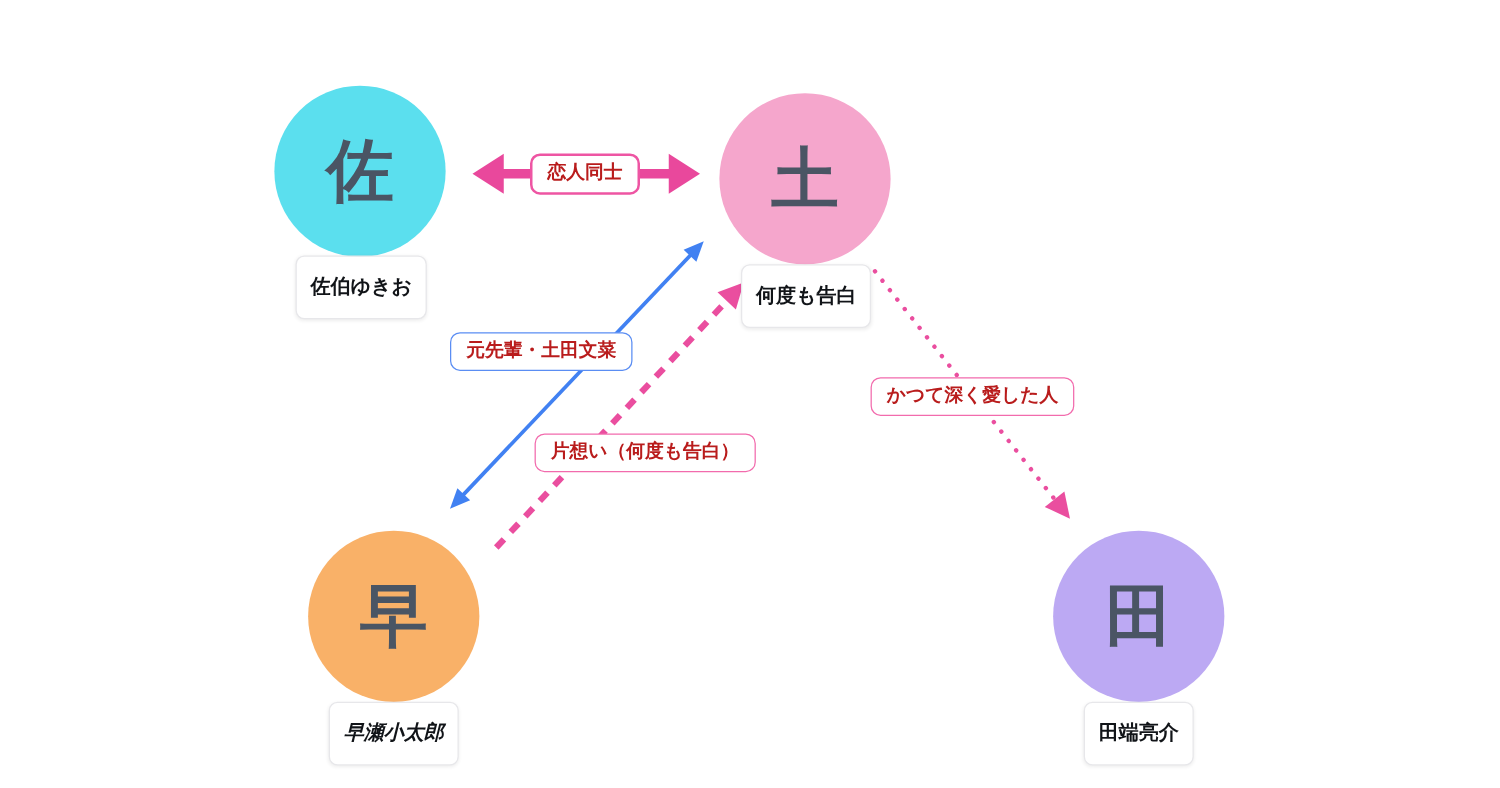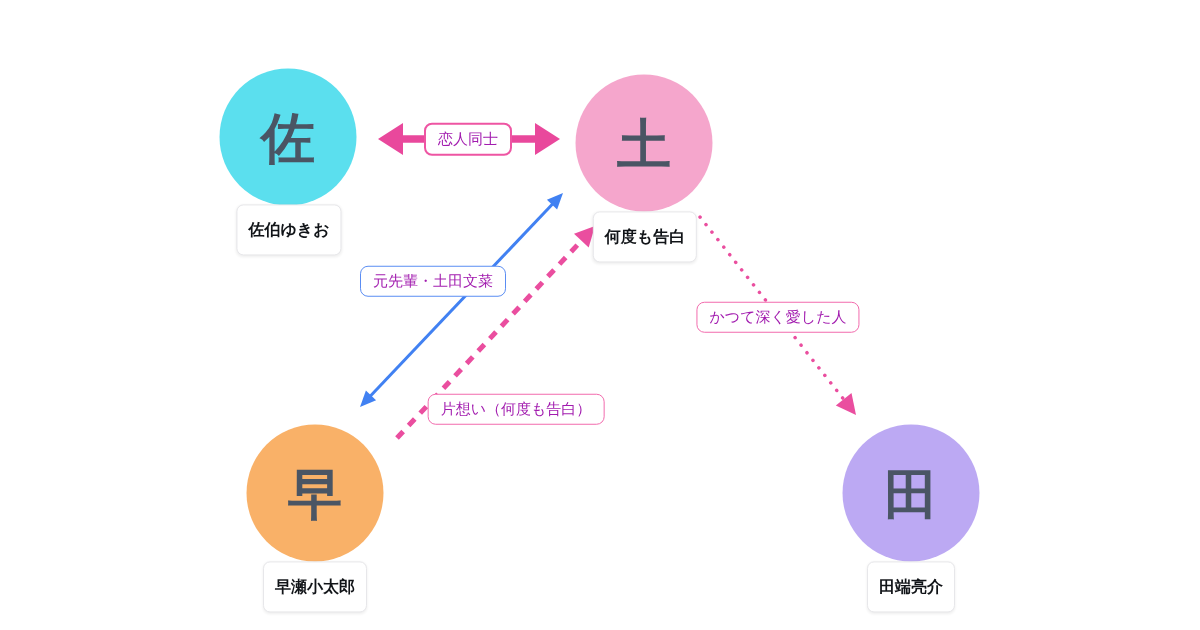--- a/index.html
+++ b/index.html
@@ -45,22 +45,22 @@
     box-shadow: 0 1px 3px rgba(0,0,0,0.07);
     line-height: 1.45;
   }
   .edge-label {
     position: absolute;
     transform: translate(-50%, -50%);
     background: #ffffff;
     border-radius: 8px;
     padding: 3px 12px;
     font-size: 15px;
-    font-weight: 400;
-    color: #a21caf;
+    font-weight: 700;
+    color: #b91c1c;
     white-space: nowrap;
     line-height: 1.5;
   }
   .edge-label.pink  { border: 1.5px solid #f26bad; }
   .edge-label.pink-thick { border: 2px solid #ee55a3; }
   .edge-label.blue  { border: 1.5px solid #5a8df3; }
 </style>
 </head>
 <body>
 
@@ -99,21 +99,21 @@
   </div>
   <div class="node" style="left:315px; top:493px; background:#f9b168;">
     <span class="initial">早</span>
   </div>
   <div class="node" style="left:911px; top:493px; background:#bca9f3;">
     <span class="initial">田</span>
   </div>
 
   <div class="name-label" style="left:289px; top:230px;">佐伯ゆきお</div>
   <div class="name-label" style="left:645px; top:237px;">何度も告白</div>
-  <div class="name-label" style="left:315px; top:587px;">早瀬小太郎</div>
+  <div class="name-label" style="left:315px; top:587px;font-style:italic;">早瀬小太郎</div>
   <div class="name-label" style="left:911px; top:587px;text-align:right;">田端亮介</div>
 
   <div class="edge-label pink-thick" style="left:468px; top:139px;">恋人同士</div>
   <div class="edge-label blue" style="left:433px; top:281px;">元先輩・土田文菜</div>
-  <div class="edge-label pink" style="left:516px; top:362px;margin-top:47px;">片想い（何度も告白）</div>
+  <div class="edge-label pink" style="left:516px; top:362px;">片想い（何度も告白）</div>
   <div class="edge-label pink" style="left:778px; top:317px;">かつて深く愛した人</div>
 
 </div>
 
 </body></html>

